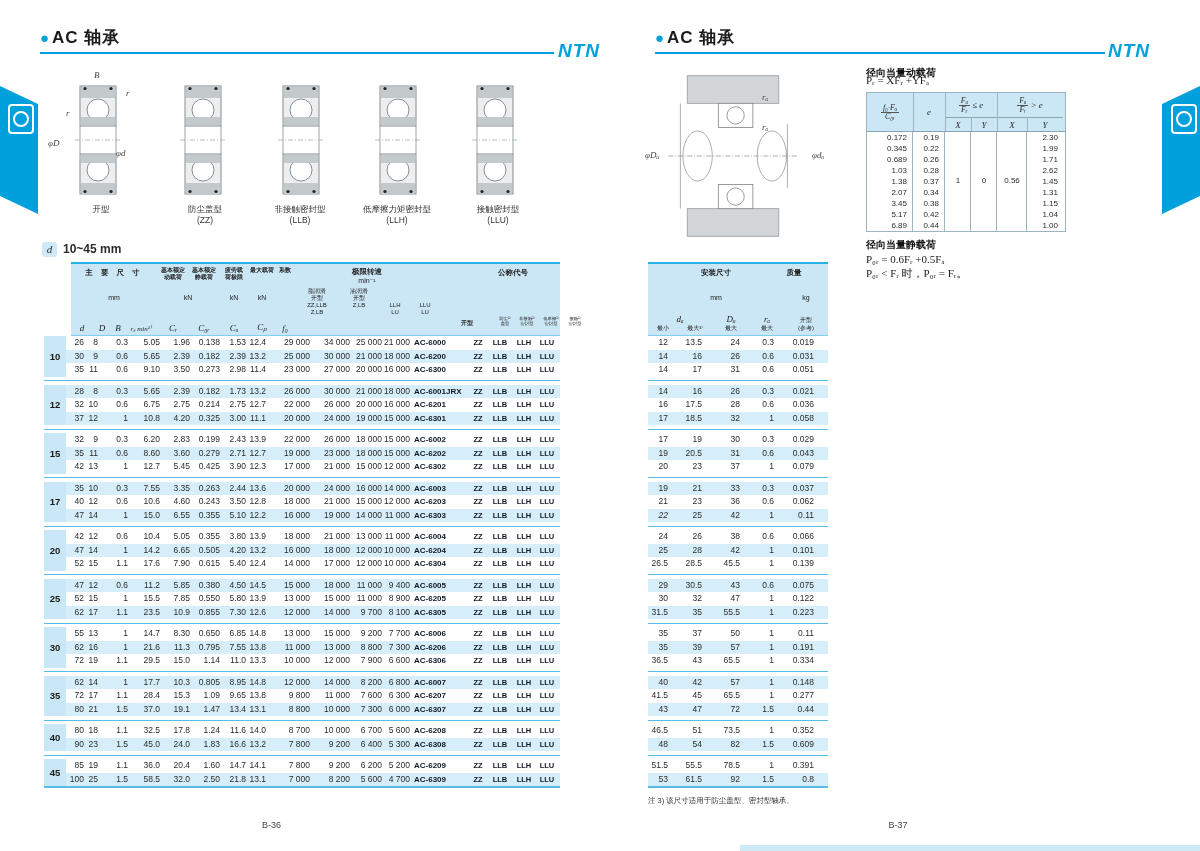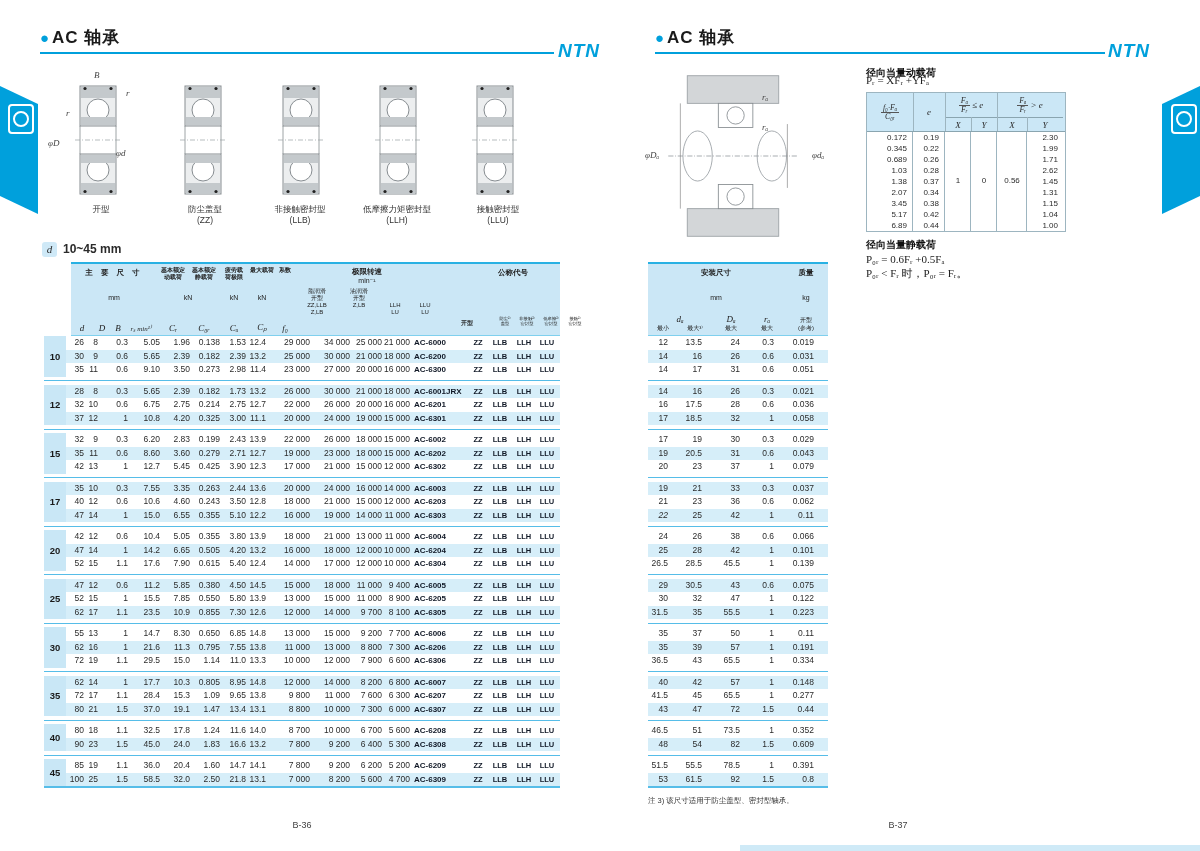--- a/index.html
+++ b/index.html
@@ -888,21 +888,21 @@
               <span class="tc seal">LLB</span>
               <span class="tc seal">LLH</span>
               <span class="tc seal">LLU</span>
             </div>
           </div>
         </div>
       </div>
     <div class="tbot"></div>
   </div>
 
-  <div class="abs pageno" style="left:262px;top:820px;width:80px;text-align:center;">B-36</div>
+  <div class="abs pageno" style="left:262px;top:820px;width:80px;">B-36</div>
 
   <div class="abs" style="left:658px;top:74px;width:150px;height:164px;">
     <svg width="150" height="164" viewBox="0 0 150 190">
       <rect x="22" y="2" width="106" height="32" fill="#d3d6d8" stroke="#9aa0a4"></rect>
       <rect x="22" y="156" width="106" height="32" fill="#d3d6d8" stroke="#9aa0a4"></rect>
       <rect x="58" y="34" width="40" height="28" fill="#fff" stroke="#878d91"></rect>
       <circle cx="78" cy="48" r="10" fill="#fff" stroke="#878d91"></circle>
       <rect x="58" y="128" width="40" height="28" fill="#fff" stroke="#878d91"></rect>
       <circle cx="78" cy="142" r="10" fill="#fff" stroke="#878d91"></circle>
       <ellipse cx="34" cy="95" rx="17" ry="29" fill="#fff" stroke="#9aa0a4"></ellipse>
@@ -1021,21 +1021,21 @@
         </div>
       </div>
   </div>
   <div class="abs sect-title" style="left:866px;top:238px;">径向当量静载荷</div>
   <div class="abs formula" style="left:866px;top:253px;">P₀ᵣ = 0.6Fᵣ +0.5Fₐ</div>
   <div class="abs formula" style="left:866px;top:266px;">P₀ᵣ &lt; Fᵣ 时，P₀ᵣ = Fᵣ。</div>
 
   <div class="abs" style="left:648px;top:262px;width:180px;">
     <div class="thead" style="height:71px;">
       <div class="hl hb" style="left:0;width:136px;top:4px;">安装尺寸</div>
-      <div class="hl hb" style="left:136px;width:44px;top:4px;">质量</div>
+      <div class="hl hb" style="left:124px;width:44px;top:4px;">质量</div>
       <div class="hl hu" style="left:0;width:136px;top:30px;">mm</div>
       <div class="hl hu" style="left:136px;width:44px;top:30px;">kg</div>
       <div class="hl sym" style="left:0;width:64px;bottom:11px;">dₐ</div>
       <div class="hl hs" style="left:0;width:30px;bottom:3px;">最小</div>
       <div class="hl hs" style="left:30px;width:34px;bottom:3px;">最大³⁾</div>
       <div class="hl sym" style="left:64px;width:38px;bottom:11px;">Dₐ</div>
       <div class="hl hs" style="left:64px;width:38px;bottom:3px;">最大</div>
       <div class="hl sym" style="left:102px;width:34px;bottom:11px;">rₐ</div>
       <div class="hl hs" style="left:102px;width:34px;bottom:3px;">最大</div>
       <div class="hl hs" style="left:136px;width:44px;bottom:11px;">开型</div>

